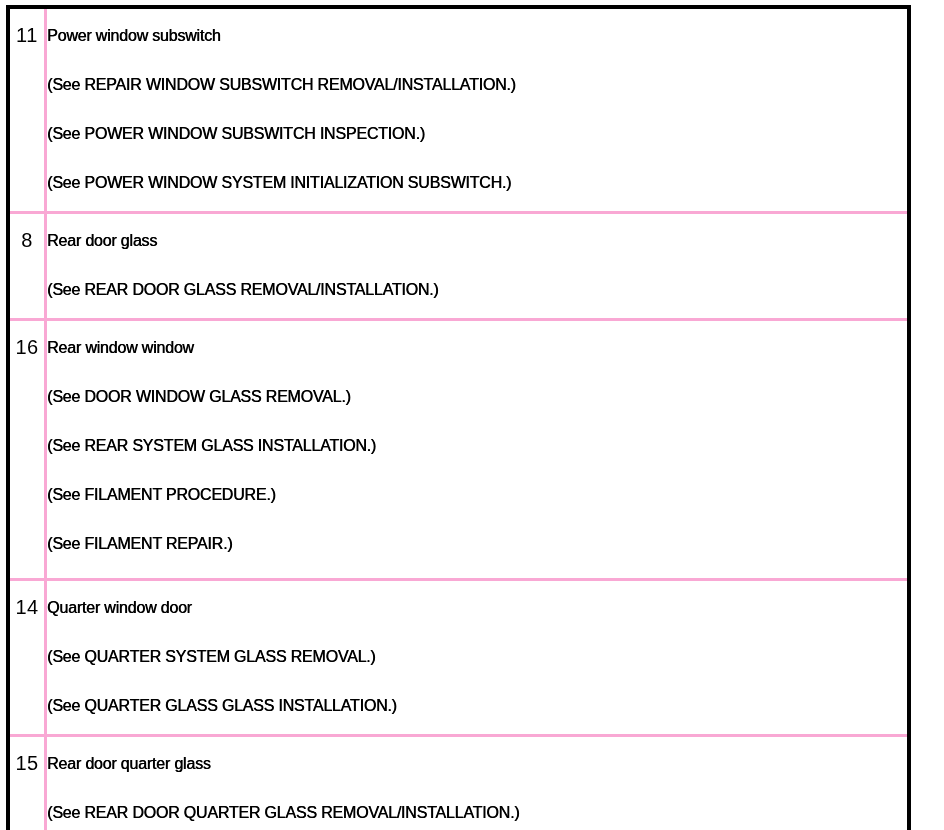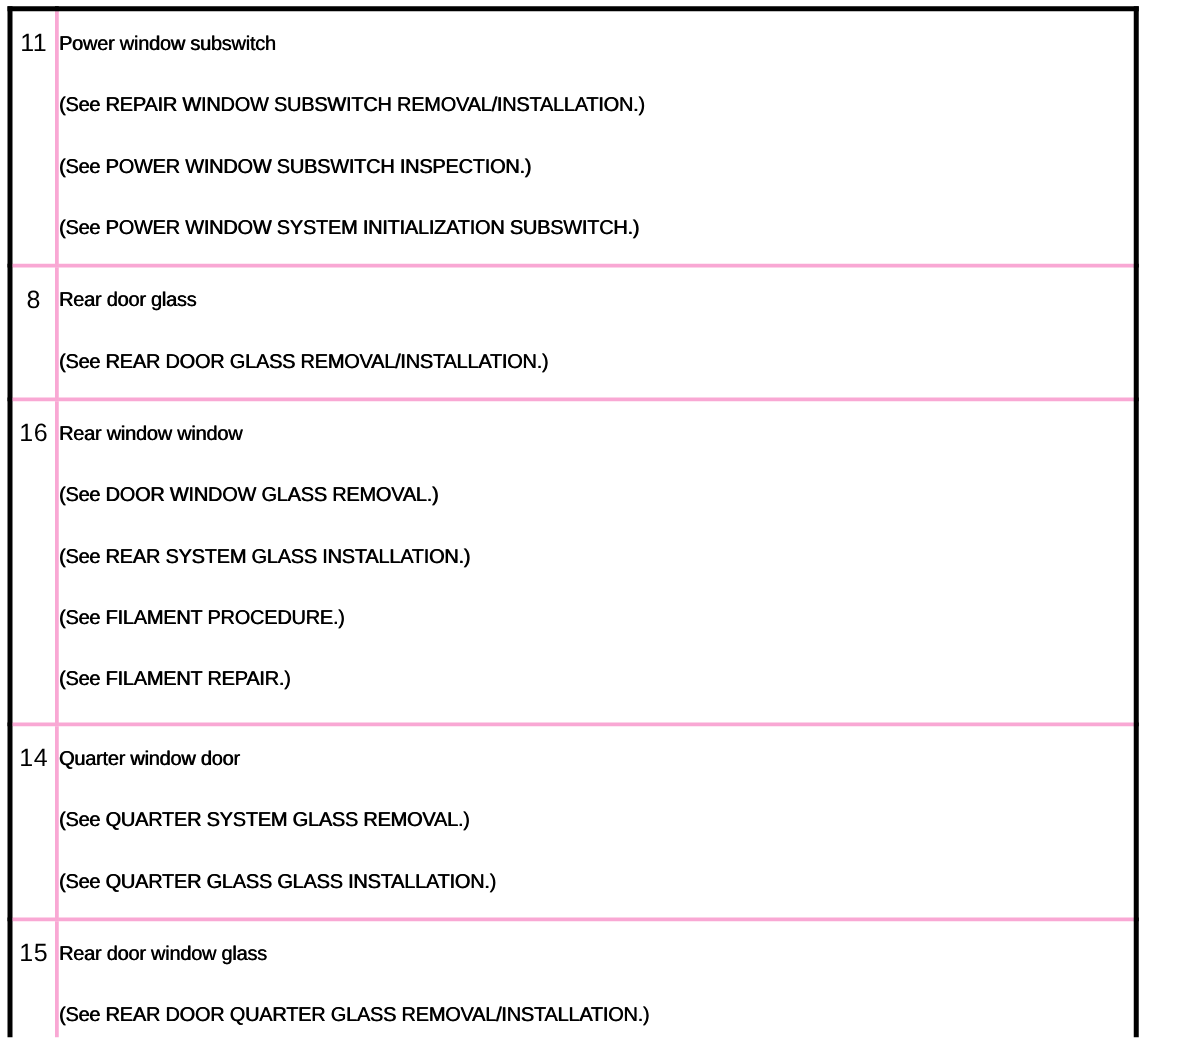--- a/index.html
+++ b/index.html
@@ -96,20 +96,20 @@
         <td class="desc">
           <div class="line">Quarter window door</div>
           <div class="line">(See QUARTER SYSTEM GLASS REMOVAL.)</div>
           <div class="line">(See QUARTER GLASS GLASS INSTALLATION.)</div>
         </td>
       </tr>
 
       <tr class="r4">
         <td class="num">15</td>
         <td class="desc">
-          <div class="line">Rear door window glass</div>
+          <div class="line">Rear door quarter glass</div>
           <div class="line">(See REAR DOOR QUARTER GLASS REMOVAL/INSTALLATION.)</div>
         </td>
       </tr>
 
     </tbody>
   </table>
 </div>
 
 </body></html>

